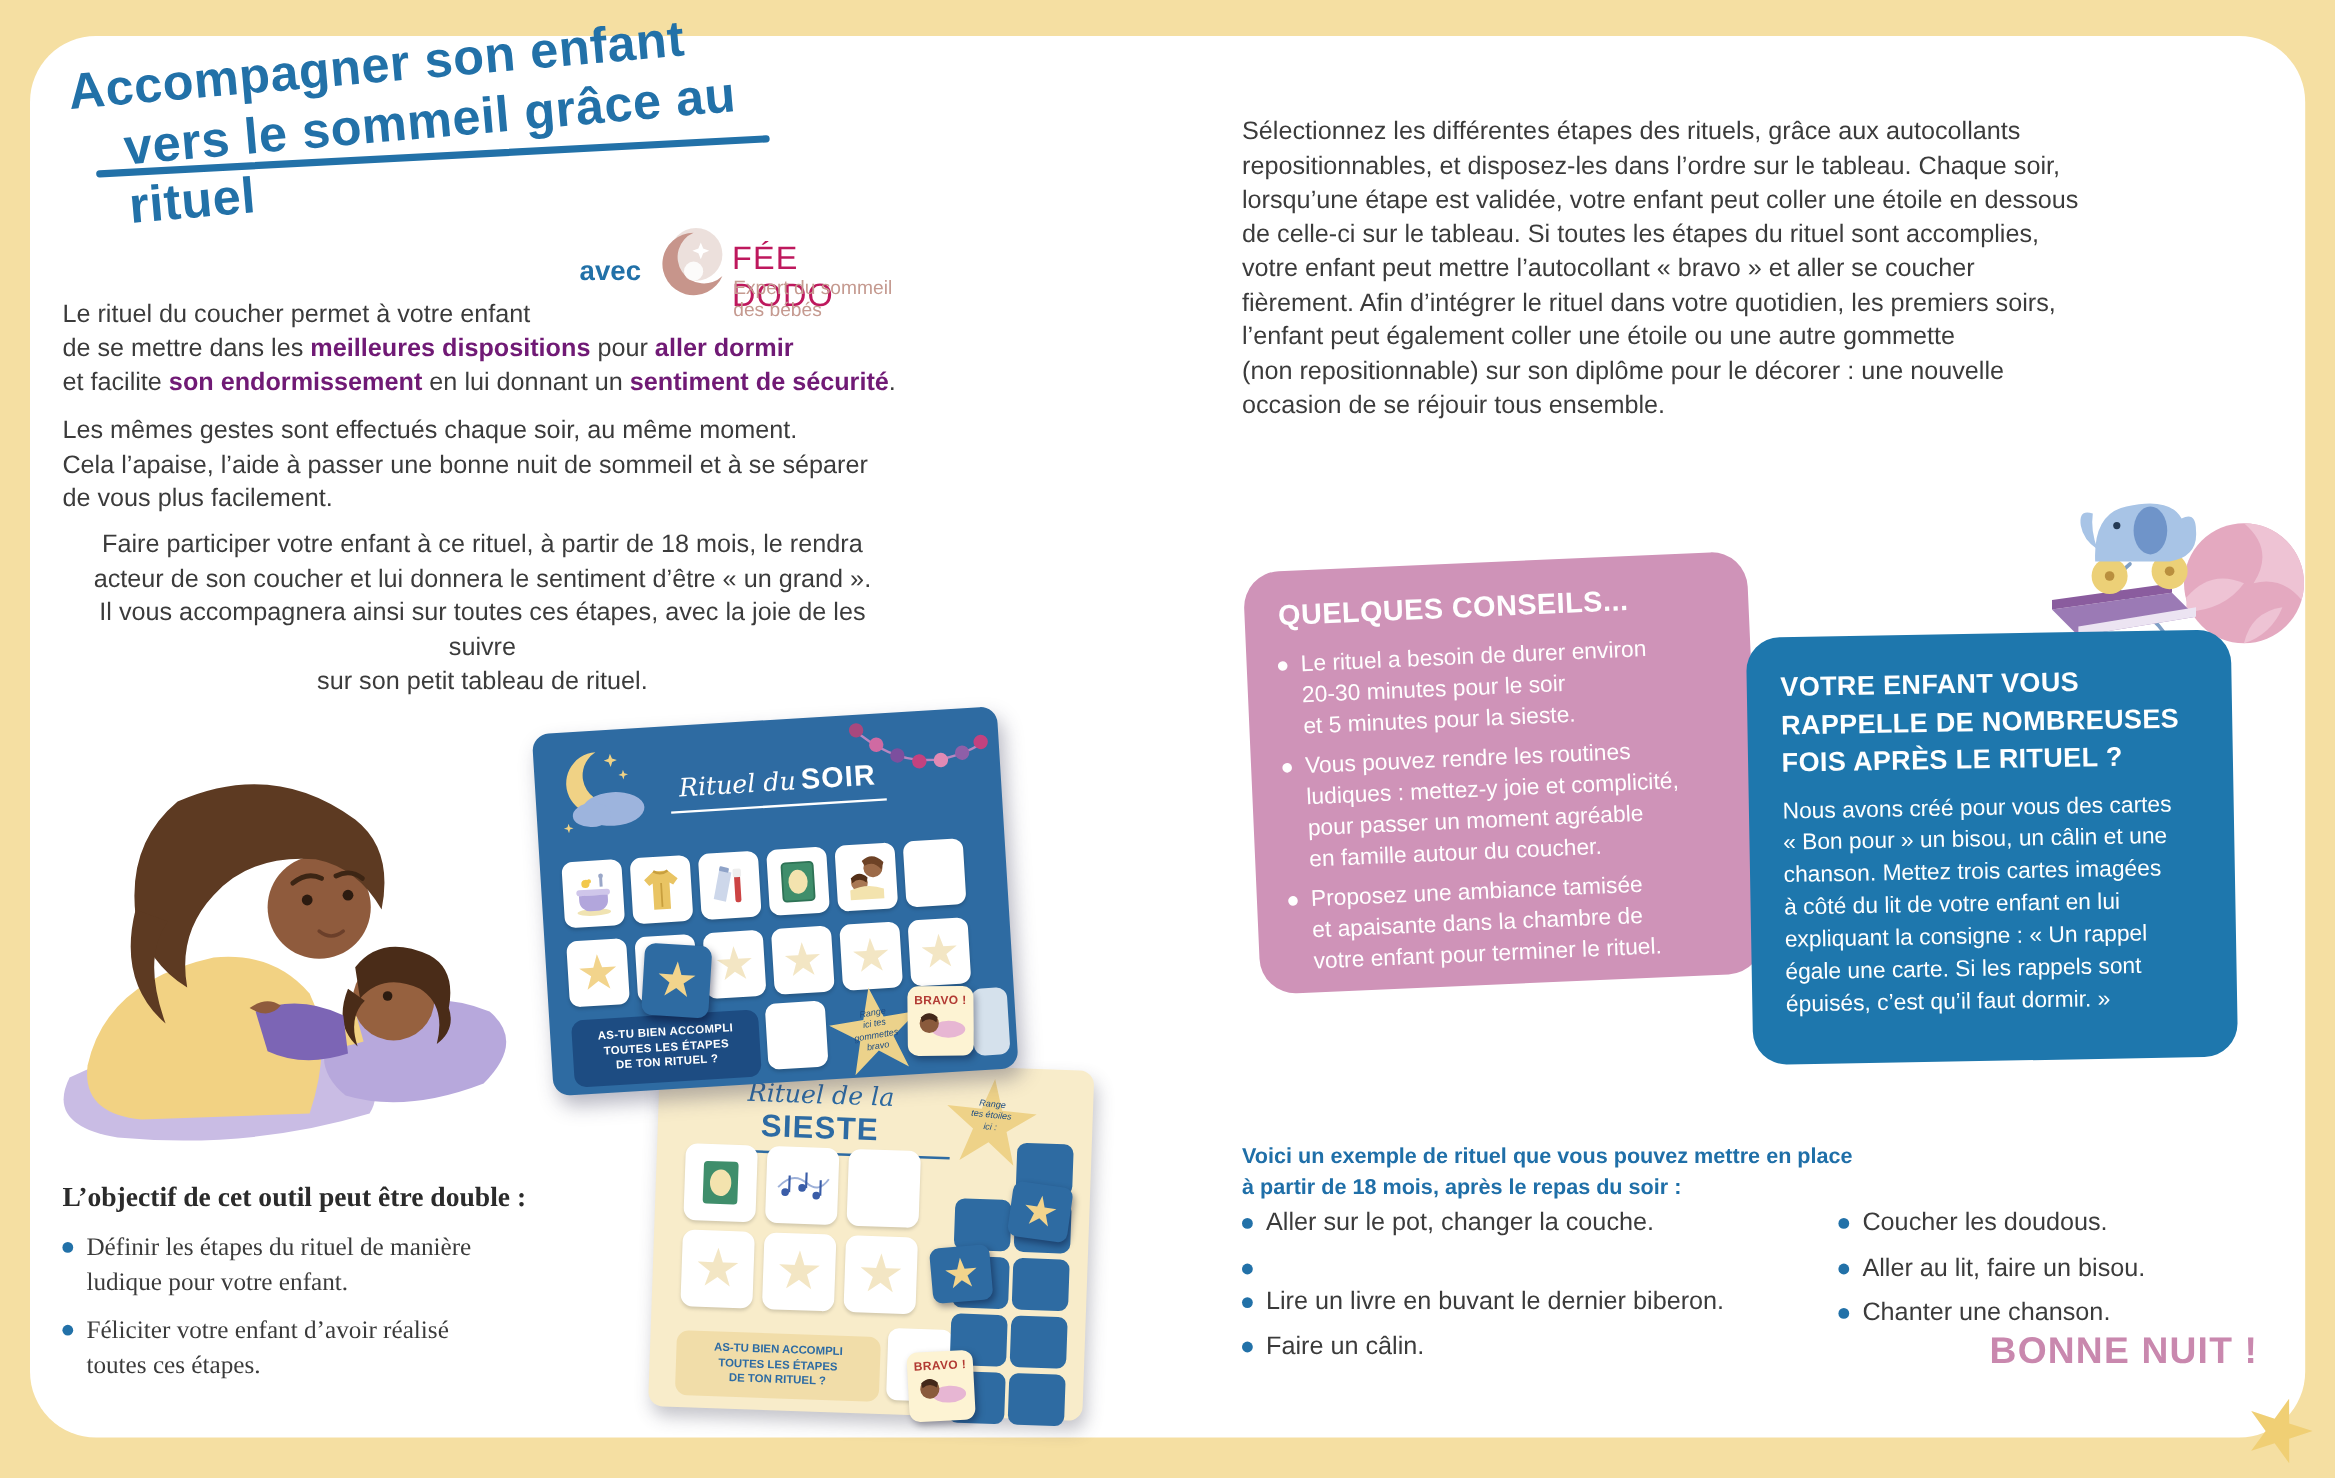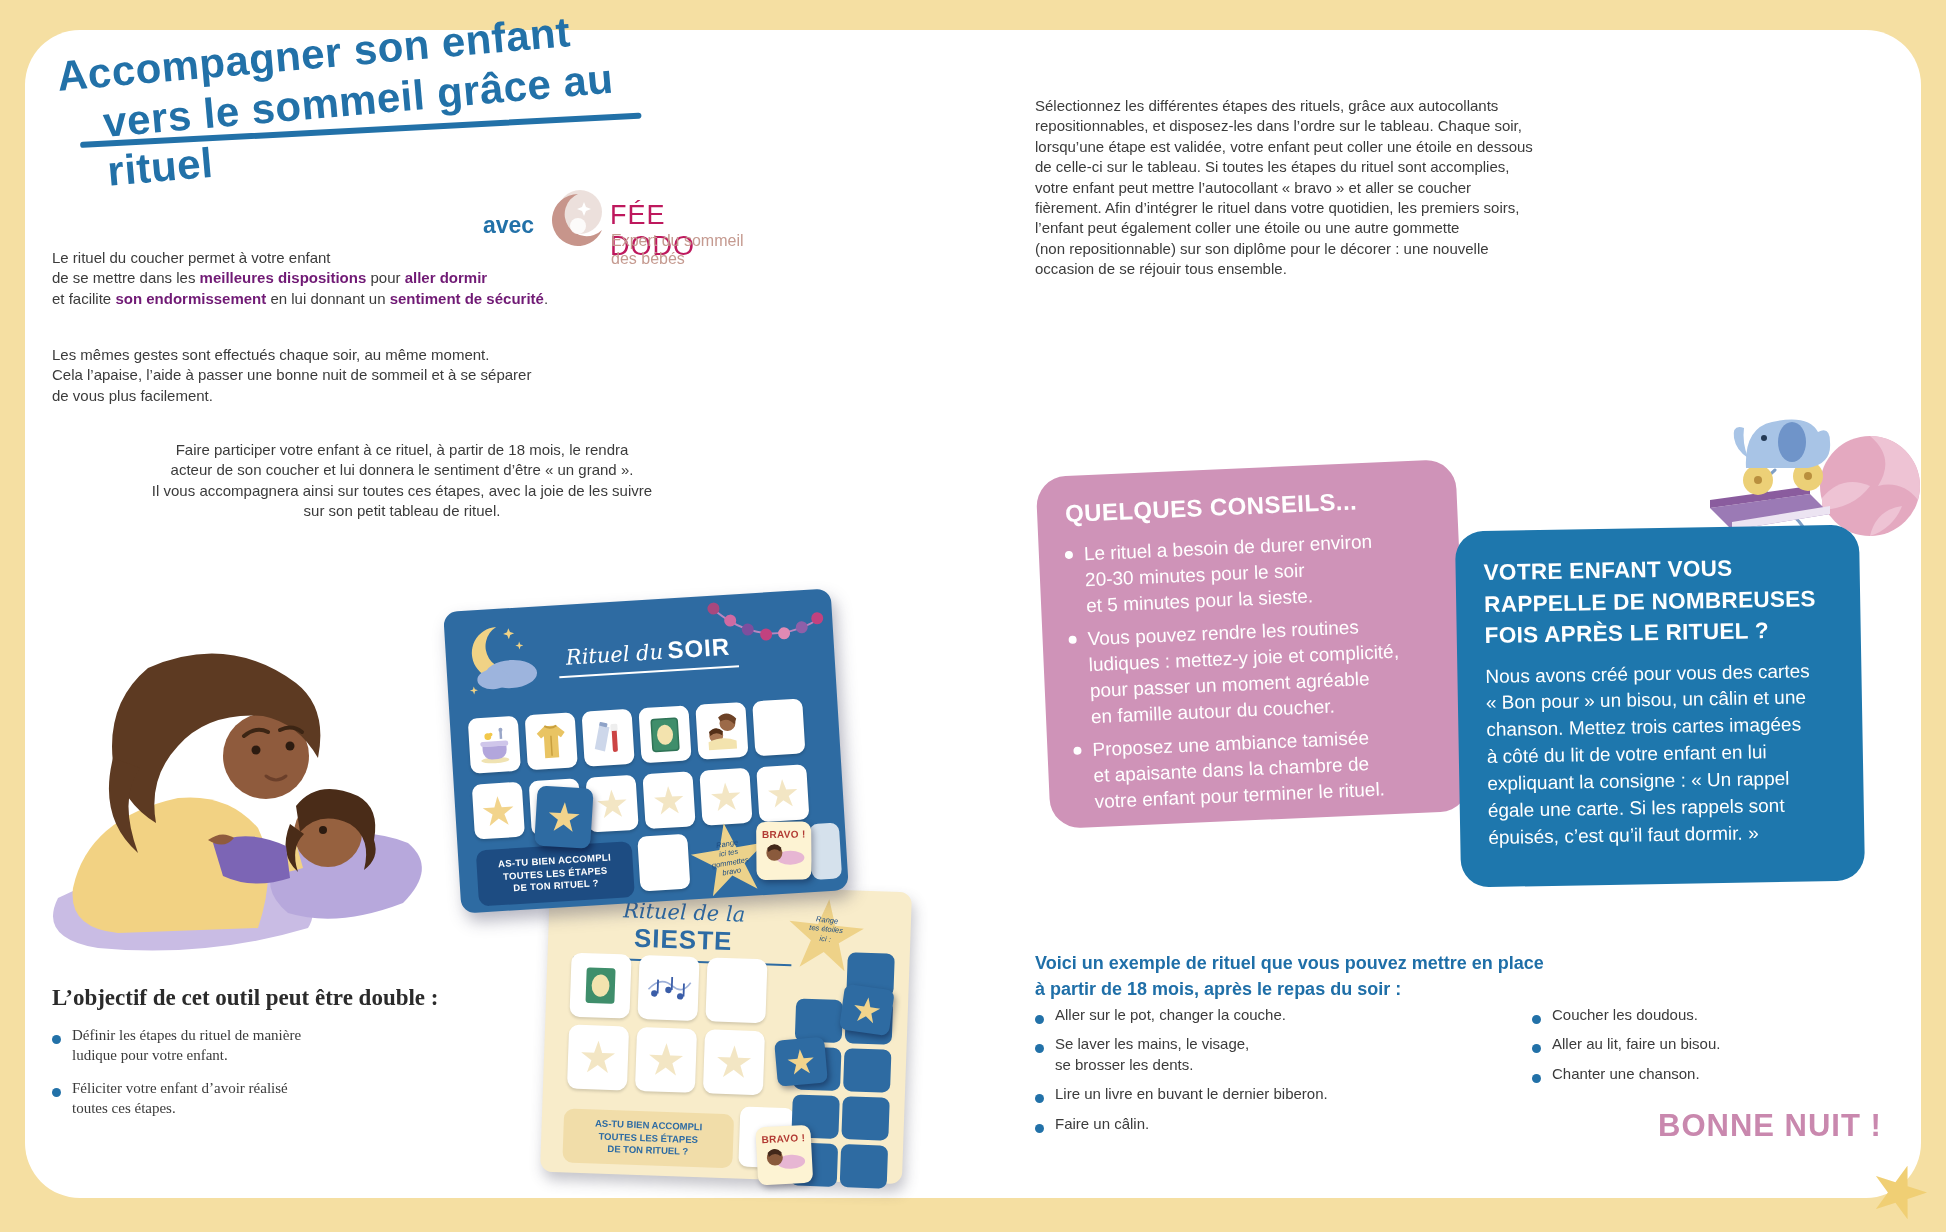--- a/index.html
+++ b/index.html
@@ -14,21 +14,21 @@
     color:#2271a8; font-weight:bold; font-size:42px; line-height:1.18; letter-spacing:.5px;}
   .main-title .l2{margin-left:42px;}
   .title-underline{left:80px; top:142px; width:562px; height:6px; background:#2271a8; border-radius:3px;
     transform:rotate(-3deg); transform-origin:left top;}
   .avec{left:483px; top:212px; color:#2271a8; font-weight:bold; font-size:23px;}
   .logo{left:548px; top:186px; width:200px; height:80px;}
   .logo-name{position:absolute; left:62px; top:14px; font-family:Liberation Sans, sans-serif;
     color:#be185d; font-size:27px; letter-spacing:1px;}
   .logo-tagline{position:absolute; left:63px; top:46px; color:#c59a90; font-size:16px;}
 
-  .body-text{color:#3b3b3b; font-size:15px; line-height:1.36;}
+  .body-text{color:#3b3b3b; font-size:21px; line-height:1.36;}
   .p1{left:52px; top:248px; width:700px;}
   .p2{left:52px; top:345px; width:700px;}
   .p3{left:52px; top:440px; width:700px;text-align:center;}
   .hl{color:#701a75; font-weight:bold;}
 
   .illu-mother{left:28px; top:628px; width:410px; height:340px;}
 
   .objectives{left:52px; top:985px; width:460px;font-family:Liberation Serif, serif;}
   .objectives h3{margin:0 0 14px 0; color:#2b2b2b; font-size:23px; font-weight:bold;}
   .bullet{display:flex; margin-bottom:12px;}
@@ -431,22 +431,20 @@
   <div class="abs example-heading preline">Voici un exemple de rituel que vous pouvez mettre en place
 à partir de 18 mois, après le repas du soir :</div>
 
   <div class="abs example-col1">
     <div class="bullet">
       <span class="dot"></span>
       <span class="body-text preline">Aller sur le pot, changer la couche.</span>
     </div>
     <div class="bullet">
       <span class="dot"></span>
-      <span class="body-text preline">Se laver les mains, le visage,
-se brosser les dents.</span>
     </div>
     <div class="bullet">
       <span class="dot"></span>
       <span class="body-text preline">Lire un livre en buvant le dernier biberon.</span>
     </div>
     <div class="bullet">
       <span class="dot"></span>
       <span class="body-text preline">Faire un câlin.</span>
     </div>
   </div>

